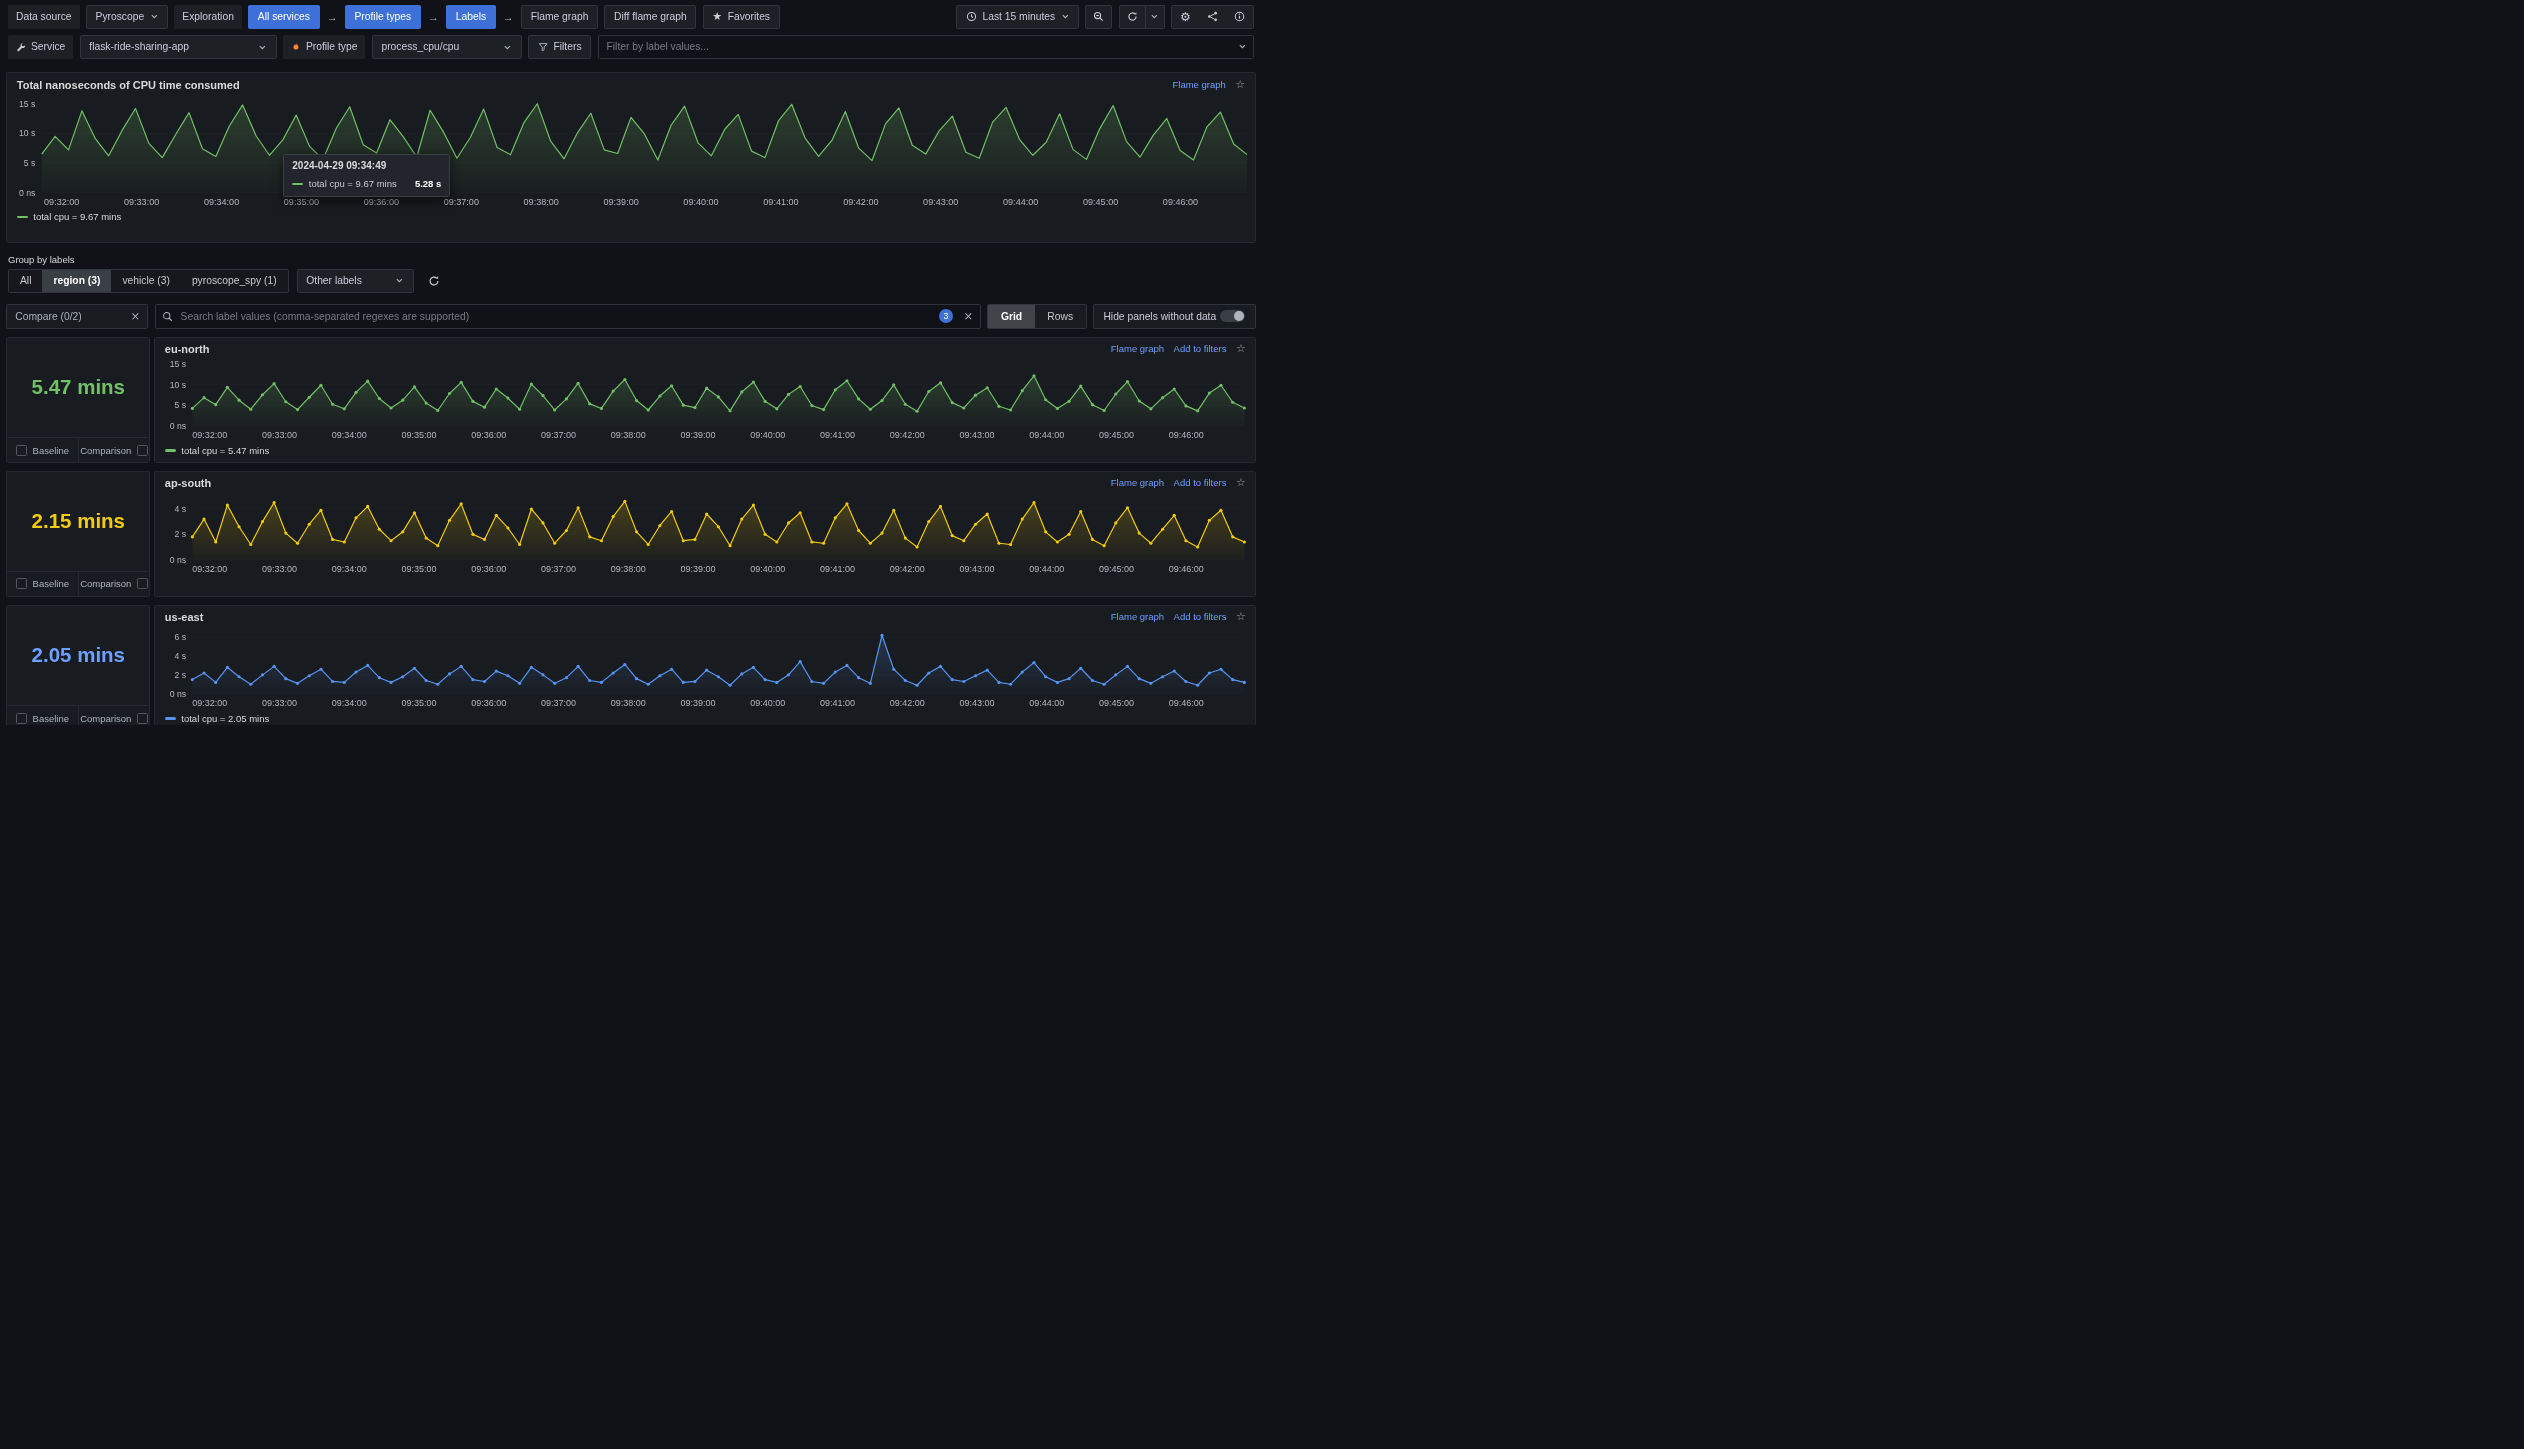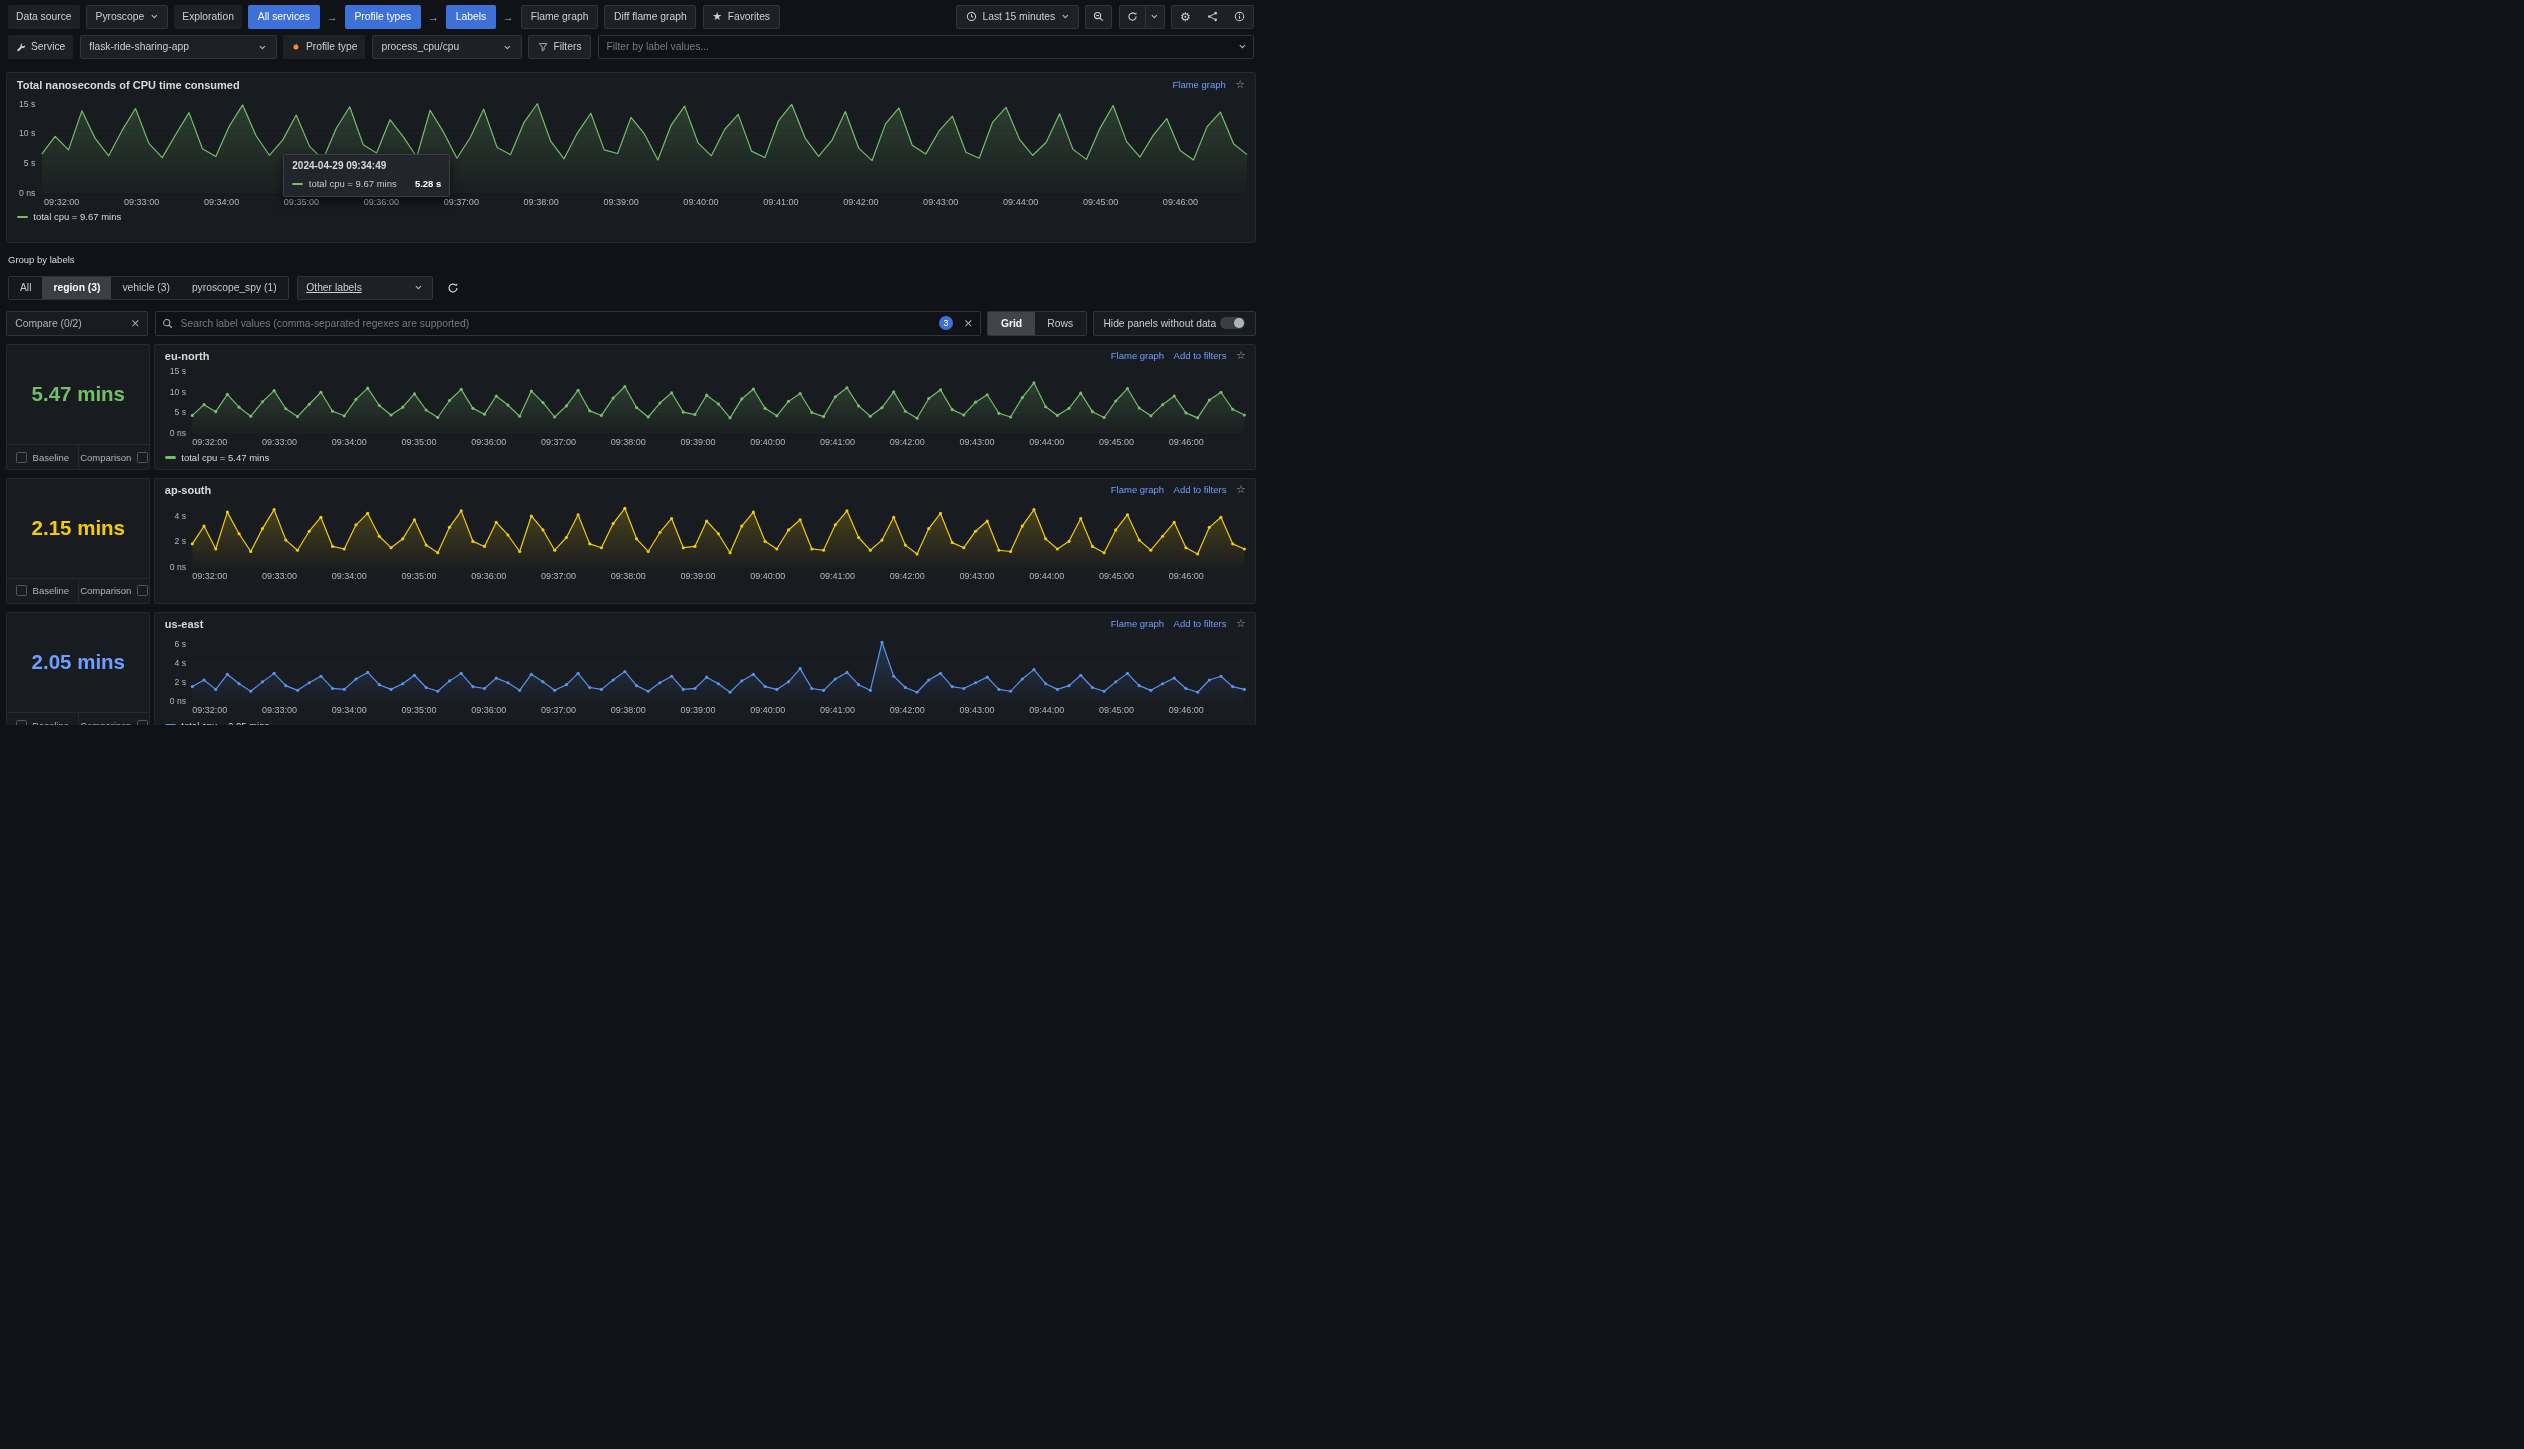--- a/index.html
+++ b/index.html
@@ -29,21 +29,21 @@
   .iconbtn.plain { width:24px; height:24px; }
   .star { font-size:11px; line-height:1; color:#ccccdc; }
   .ic { display:inline-block; vertical-align:middle; }
   .muted-ic { color:#aeb4bc; }
 
   
   .filterbar { padding:1.6px 8px 6.3px; gap:6.3px; }
   .select { justify-content:space-between; }
   .w-service { width:197px; }
   .w-ptype { width:150px; }
-  .w-other { width:136px;text-decoration:underline; }
+  .w-other { width:117px; }
   .grow { flex:1; }
   .inputwrap { position:relative; height:24px; }
   .inputwrap input { width:100%; height:24px; background:#111217; border:0.8px solid #31343b; border-radius:1.6px;
                      color:#ccccdc; font-family:inherit; font-size:10.3px; padding:0 24px 0 8px; }
   .inputwrap input::placeholder { color:#767b84; }
   .inputwrap .rchev { position:absolute; right:7px; top:7px; color:#aeb4bc; }
 
   
   .panel { background:#181b1f; border:0.8px solid #25282e; border-radius:1.6px; display:flex; flex-direction:column; }
   .panel.main { margin:6.3px 6.3px 0; height:171px; position:relative; }
@@ -60,21 +60,21 @@
 
   
   .tooltip { position:absolute; left:276px; top:81px; width:167px; background:#22252b;
              border:0.8px solid #3a3d44; border-radius:1.6px; box-shadow:0 3.2px 11px rgba(0,0,0,.55); z-index:5; }
   .tt-time { padding:5.5px 8px 4px; font-size:10px; color:#d8d9da; font-weight:700; }
   .tt-row { display:flex; align-items:center; gap:5.5px; padding:3.2px 8px 7px; font-size:9.5px; }
   .tt-label { color:#c7c9cc; }
   .tt-val { margin-left:auto; font-weight:700; color:#fff; }
 
   
-  .groupby-label { margin:11px 0 11px 8px; font-size:9.5px; color:#d8d9da; }
+  .groupby-label { margin:11px 0 4px 8px; font-size:9.5px; color:#d8d9da; }
   .groupbar { padding:0 8px; gap:8px; }
   .tabgroup { display:inline-flex; background:#16181d; border:0.8px solid #31343b; border-radius:1.6px; height:24px; overflow:hidden; }
   .tab { height:22px; border:none; background:transparent; color:#c7c9cc; padding:0 11px; font-size:10.3px;
          font-family:inherit; cursor:pointer; }
   .tab.active { background:#3a3e45; color:#fff; font-weight:700; }
 
   
   .controlsbar { margin-top:11px; padding:0 6.3px; gap:6.3px; }
   .comparebox { width:142px; height:25px; display:flex; align-items:center; justify-content:space-between;
                 padding:0 8px; background:#181b1f; border:0.8px solid #31343b; border-radius:1.6px; color:#aeb4bc; cursor:pointer; }

